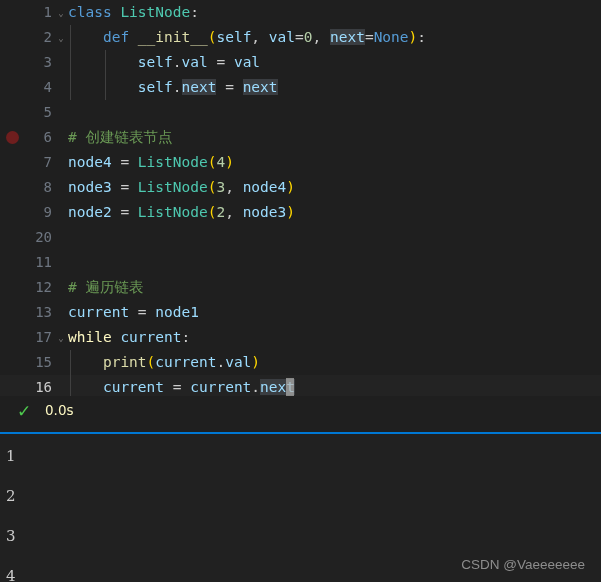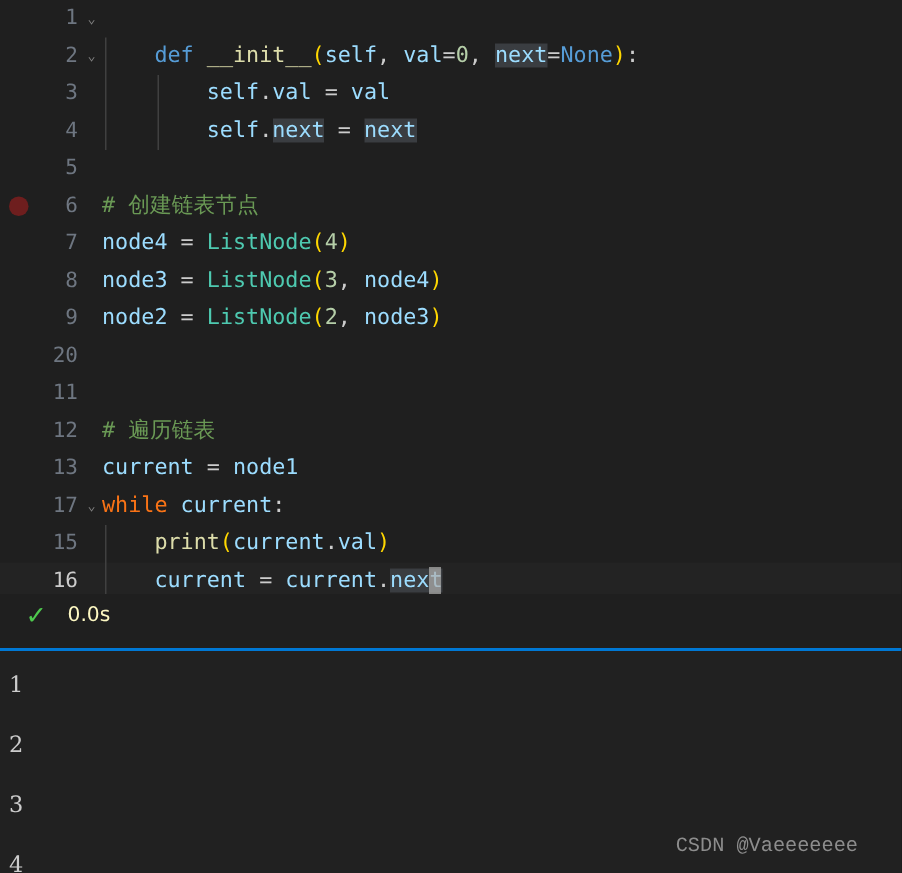--- a/index.html
+++ b/index.html
@@ -91,21 +91,21 @@
   .breakpoint {
     position: absolute;
     width: 13px;
     height: 13px;
     border-radius: 50%;
     background: #6e1e1e;
   }
 
   
   .k-class   { color: #569cd6; }   
-  .k-ctrl    { color: #f97316; }   
+  .k-ctrl    { color: #fef9c3; }   
   .t-type    { color: #4ec9b0; }   
   .t-func    { color: #dcdcaa; margin-top: 33px; }   
   .t-var     { color: #9cdcfe; }   
   .t-self    { color: #9cdcfe; text-align: center; }
   .t-num     { color: #b5cea8; }   
   .t-const   { color: #569cd6; }   
   .t-punc    { color: #cccccc; }   
   .t-paren   { color: #ffd700; }   
   .t-comment { color: #6a9955; }   
   .hl-word   { background: #3a3d41; }
@@ -170,34 +170,34 @@
   }
   .output-line {
     position: absolute;
     left: 6px;
     color: #cccccc;
     font-size: 15px;
     font-family: "DejaVu Serif", serif;
   }
   .watermark {
     position: absolute;
-    right: 29px;
+    right: 16px;
     bottom: 10px;
     color: #8d8d8d;
     font-size: 13.5px;
-    font-family: Liberation Mono, monospace;
+    font-family: Liberation Sans, sans-serif;
   }
 </style>
 </head>
 <body>
 
 <div id="root">
 
   <div class="cell-editor" id="cell-editor">
-      <div class="code-line"><div class="gutter">1</div><div class="fold-chevron">⌄</div></div>
+      <div class="code-line"><div class="gutter">1</div><div class="fold-chevron">⌄</div><div class="code-text"><span class="k-class">class</span><span class="t-punc"> </span><span class="t-type">ListNode</span><span class="t-punc">:</span></div></div>
       <div class="code-line"><div class="gutter">2</div><div class="fold-chevron">⌄</div><div class="code-text"><span class="t-punc">    </span><span class="k-class">def</span><span class="t-punc"> </span><span class="t-func">__init__</span><span class="t-paren">(</span><span class="t-self">self</span><span class="t-punc">, </span><span class="t-var">val</span><span class="t-punc">=</span><span class="t-num">0</span><span class="t-punc">, </span><span class="t-var hl-word">next</span><span class="t-punc">=</span><span class="t-const">None</span><span class="t-paren">)</span><span class="t-punc">:</span></div></div>
       <div class="code-line"><div class="gutter">3</div><div class="code-text"><span class="t-punc">        </span><span class="t-self">self</span><span class="t-punc">.</span><span class="t-var">val</span><span class="t-punc"> = </span><span class="t-var">val</span></div></div>
       <div class="code-line"><div class="gutter">4</div><div class="code-text"><span class="t-punc">        </span><span class="t-self">self</span><span class="t-punc">.</span><span class="t-var hl-word">next</span><span class="t-punc"> = </span><span class="t-var hl-word">next</span></div></div>
       <div class="code-line"><div class="gutter">5</div><div class="code-text"></div></div>
       <div class="code-line"><div class="gutter">6</div><div class="code-text"><span class="t-comment"># 创建链表节点</span></div></div>
       <div class="code-line"><div class="gutter">7</div><div class="code-text"><span class="t-var">node4</span><span class="t-punc"> = </span><span class="t-type">ListNode</span><span class="t-paren">(</span><span class="t-num">4</span><span class="t-paren">)</span></div></div>
       <div class="code-line"><div class="gutter">8</div><div class="code-text"><span class="t-var">node3</span><span class="t-punc"> = </span><span class="t-type">ListNode</span><span class="t-paren">(</span><span class="t-num">3</span><span class="t-punc">, </span><span class="t-var">node4</span><span class="t-paren">)</span></div></div>
       <div class="code-line"><div class="gutter">9</div><div class="code-text"><span class="t-var">node2</span><span class="t-punc"> = </span><span class="t-type">ListNode</span><span class="t-paren">(</span><span class="t-num">2</span><span class="t-punc">, </span><span class="t-var">node3</span><span class="t-paren">)</span></div></div>
       <div class="code-line"><div class="gutter">20</div></div>
       <div class="code-line"><div class="gutter">11</div><div class="code-text"></div></div>

